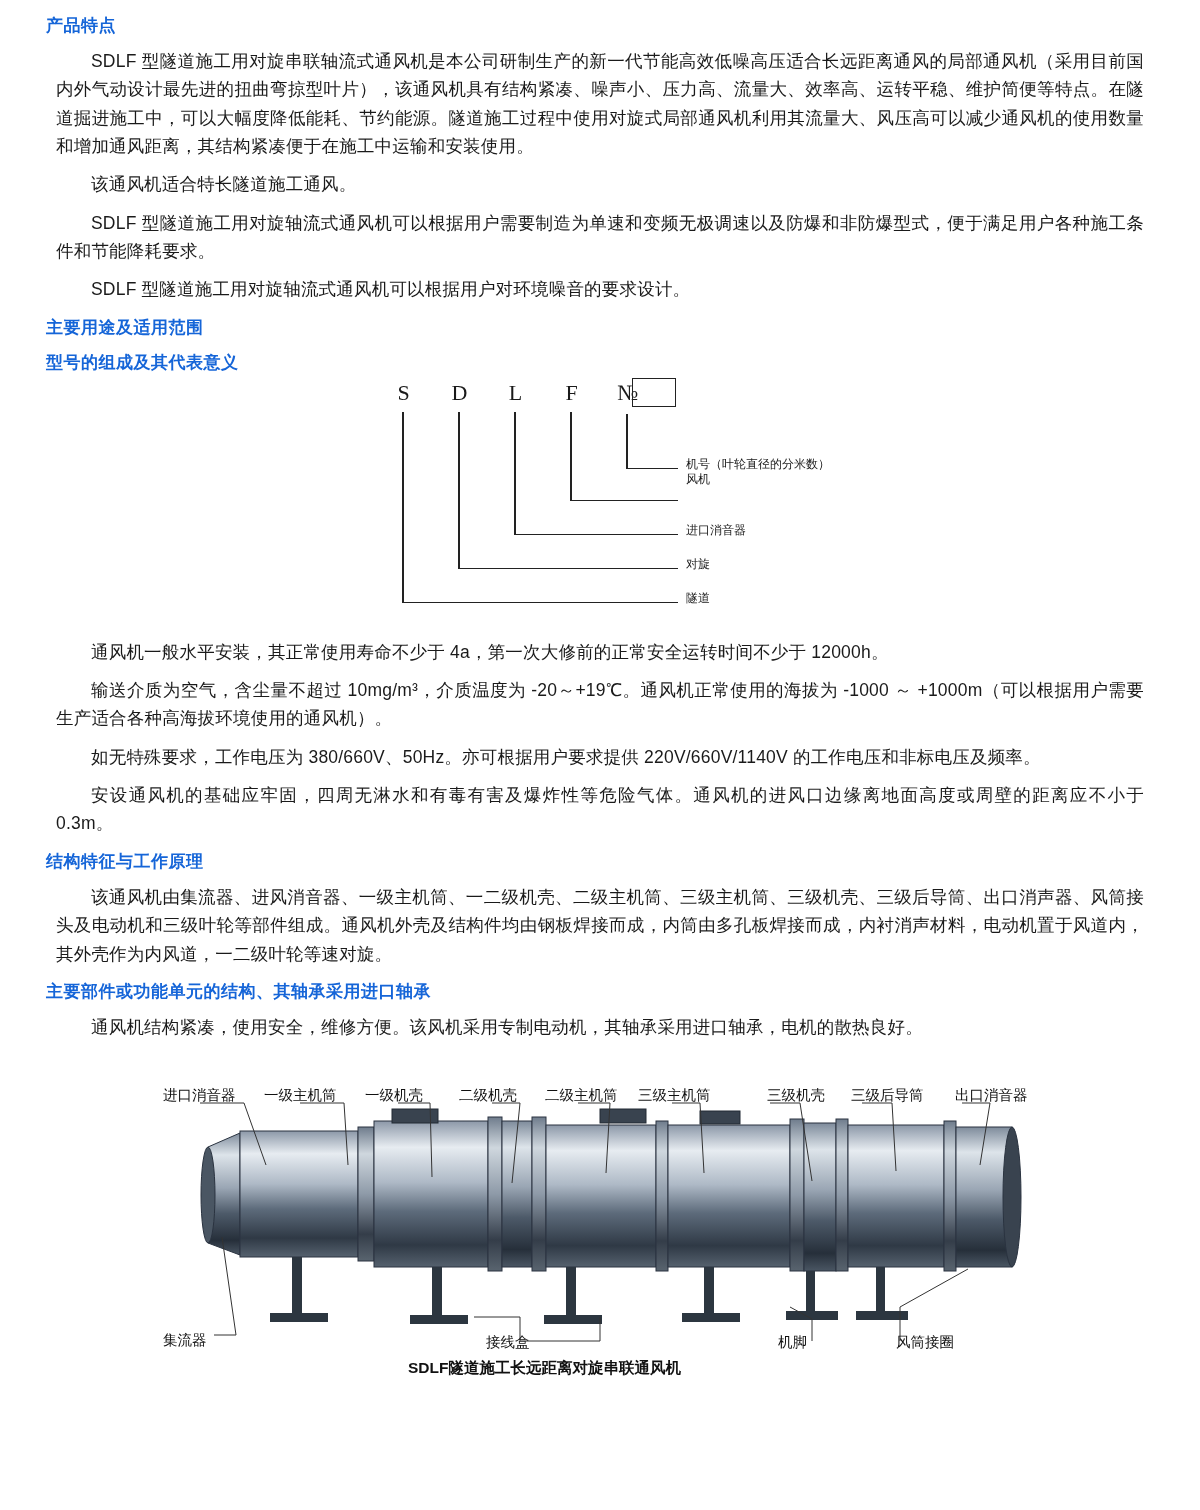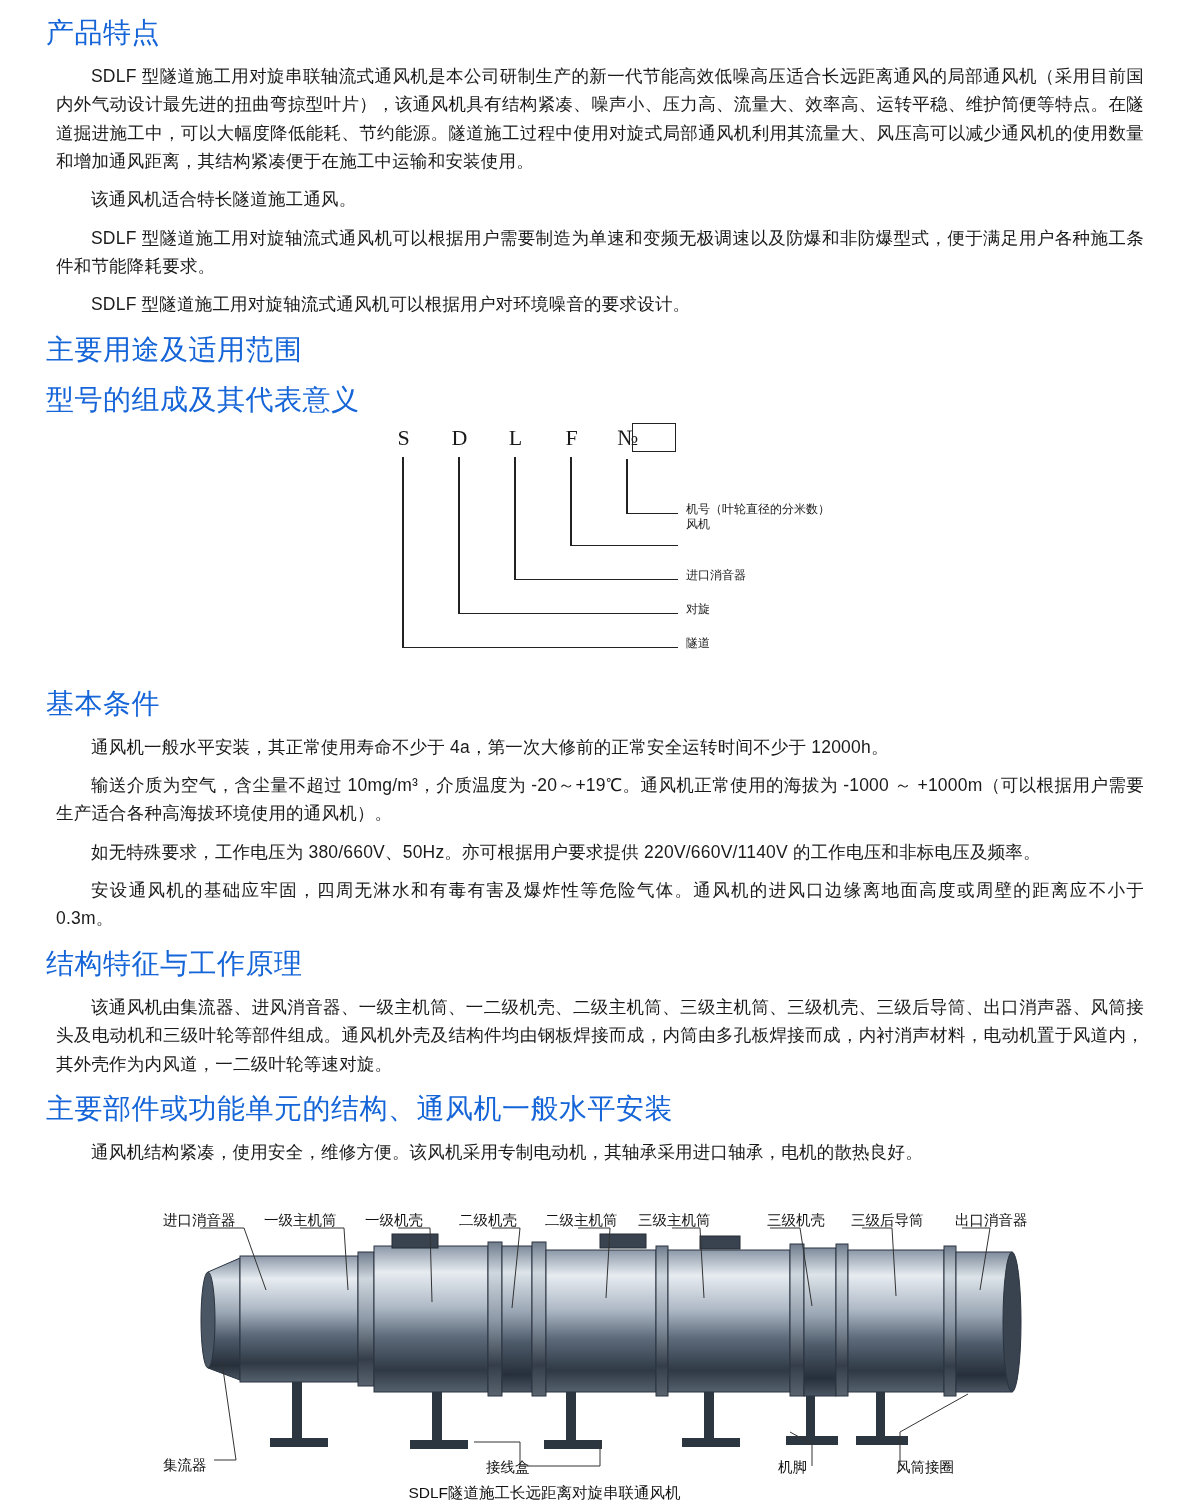--- a/index.html
+++ b/index.html
@@ -20,22 +20,22 @@
     width: 1200px;
     height: 1510px;
     padding: 0;
     box-sizing: border-box;
   }
   .content {
     padding: 8px 46px 0 46px;
   }
   h2.section-title {
     color: #1565d8;
-    font-size: 28px;
-    font-weight: normal;
+    font-size: 17px;
+    font-weight: bold;
     margin: 12px 0 4px 0;
     letter-spacing: 0.5px;
   }
   h2.section-title.first { margin-top: 6px; }
   p.body-text {
     font-size: 17.5px;
     line-height: 1.62;
     margin: 10px;
     text-align: justify;
     text-justify: inter-ideograph;
@@ -84,20 +84,21 @@
     margin-top: 14px;
   }
   .fan-caption {
     position: absolute;
     bottom: 6px;
     left: 0;
     width: 1089px;
     text-align: center;
     font-size: 15.5px;
     color: #111;
+    font-weight: bold;
   }
 </style>
 </head>
 <body>
 
 <div class="page">
   <div class="content">
 
     <h2 class="section-title first">产品特点</h2>
     <p class="body-text indent">SDLF 型隧道施工用对旋串联轴流式通风机是本公司研制生产的新一代节能高效低噪高压适合长远距离通风的局部通风机（采用目前国内外气动设计最先进的扭曲弯掠型叶片），该通风机具有结构紧凑、噪声小、压力高、流量大、效率高、运转平稳、维护简便等特点。在隧道掘进施工中，可以大幅度降低能耗、节约能源。隧道施工过程中使用对旋式局部通风机利用其流量大、风压高可以减少通风机的使用数量和增加通风距离，其结构紧凑便于在施工中运输和安装使用。</p>
@@ -131,30 +132,29 @@
       <div class="hline" style="left:412px; top:188px; width:220px;"></div>
       <div class="hline" style="left:356px; top:222px; width:276px;"></div>
 
       <div class="lbl" style="left:640px; top:76px;">机号（叶轮直径的分米数）</div>
       <div class="lbl" style="left:640px; top:91px;">风机</div>
       <div class="lbl" style="left:640px; top:142px;">进口消音器</div>
       <div class="lbl" style="left:640px; top:176px;">对旋</div>
       <div class="lbl" style="left:640px; top:210px;">隧道</div>
     </div>
 
-    <h2 class="section-title">基本条件</h2>
     <p class="body-text indent">通风机一般水平安装，其正常使用寿命不少于 4a，第一次大修前的正常安全运转时间不少于 12000h。</p>
     <p class="body-text indent">输送介质为空气，含尘量不超过 10mg/m³，介质温度为 -20～+19℃。通风机正常使用的海拔为 -1000 ～ +1000m（可以根据用户需要生产适合各种高海拔环境使用的通风机）。</p>
     <p class="body-text indent">如无特殊要求，工作电压为 380/660V、50Hz。亦可根据用户要求提供 220V/660V/1140V 的工作电压和非标电压及频率。</p>
     <p class="body-text indent">安设通风机的基础应牢固，四周无淋水和有毒有害及爆炸性等危险气体。通风机的进风口边缘离地面高度或周壁的距离应不小于 0.3m。</p>
 
     <h2 class="section-title">结构特征与工作原理</h2>
     <p class="body-text indent">该通风机由集流器、进风消音器、一级主机筒、一二级机壳、二级主机筒、三级主机筒、三级机壳、三级后导筒、出口消声器、风筒接头及电动机和三级叶轮等部件组成。通风机外壳及结构件均由钢板焊接而成，内筒由多孔板焊接而成，内衬消声材料，电动机置于风道内，其外壳作为内风道，一二级叶轮等速对旋。</p>
 
-    <h2 class="section-title">主要部件或功能单元的结构、通风机一般水平安装</h2>
+    <h2 class="section-title">主要部件或功能单元的结构、其轴承采用进口轴承</h2>
     <p class="body-text indent">通风机结构紧凑，使用安全，维修方便。该风机采用专制电动机，其轴承采用进口轴承，电机的散热良好。</p>
   </div>
 
   <div class="fan-figure">
     <svg width="1200" height="330" viewBox="0 0 1200 330">
       <defs>
         <linearGradient id="bodyGrad" x1="0" y1="0" x2="0" y2="1">
           <stop offset="0%" stop-color="#8c98a8"></stop>
           <stop offset="18%" stop-color="#e7ecf1"></stop>
           <stop offset="42%" stop-color="#aeb9c6"></stop>

